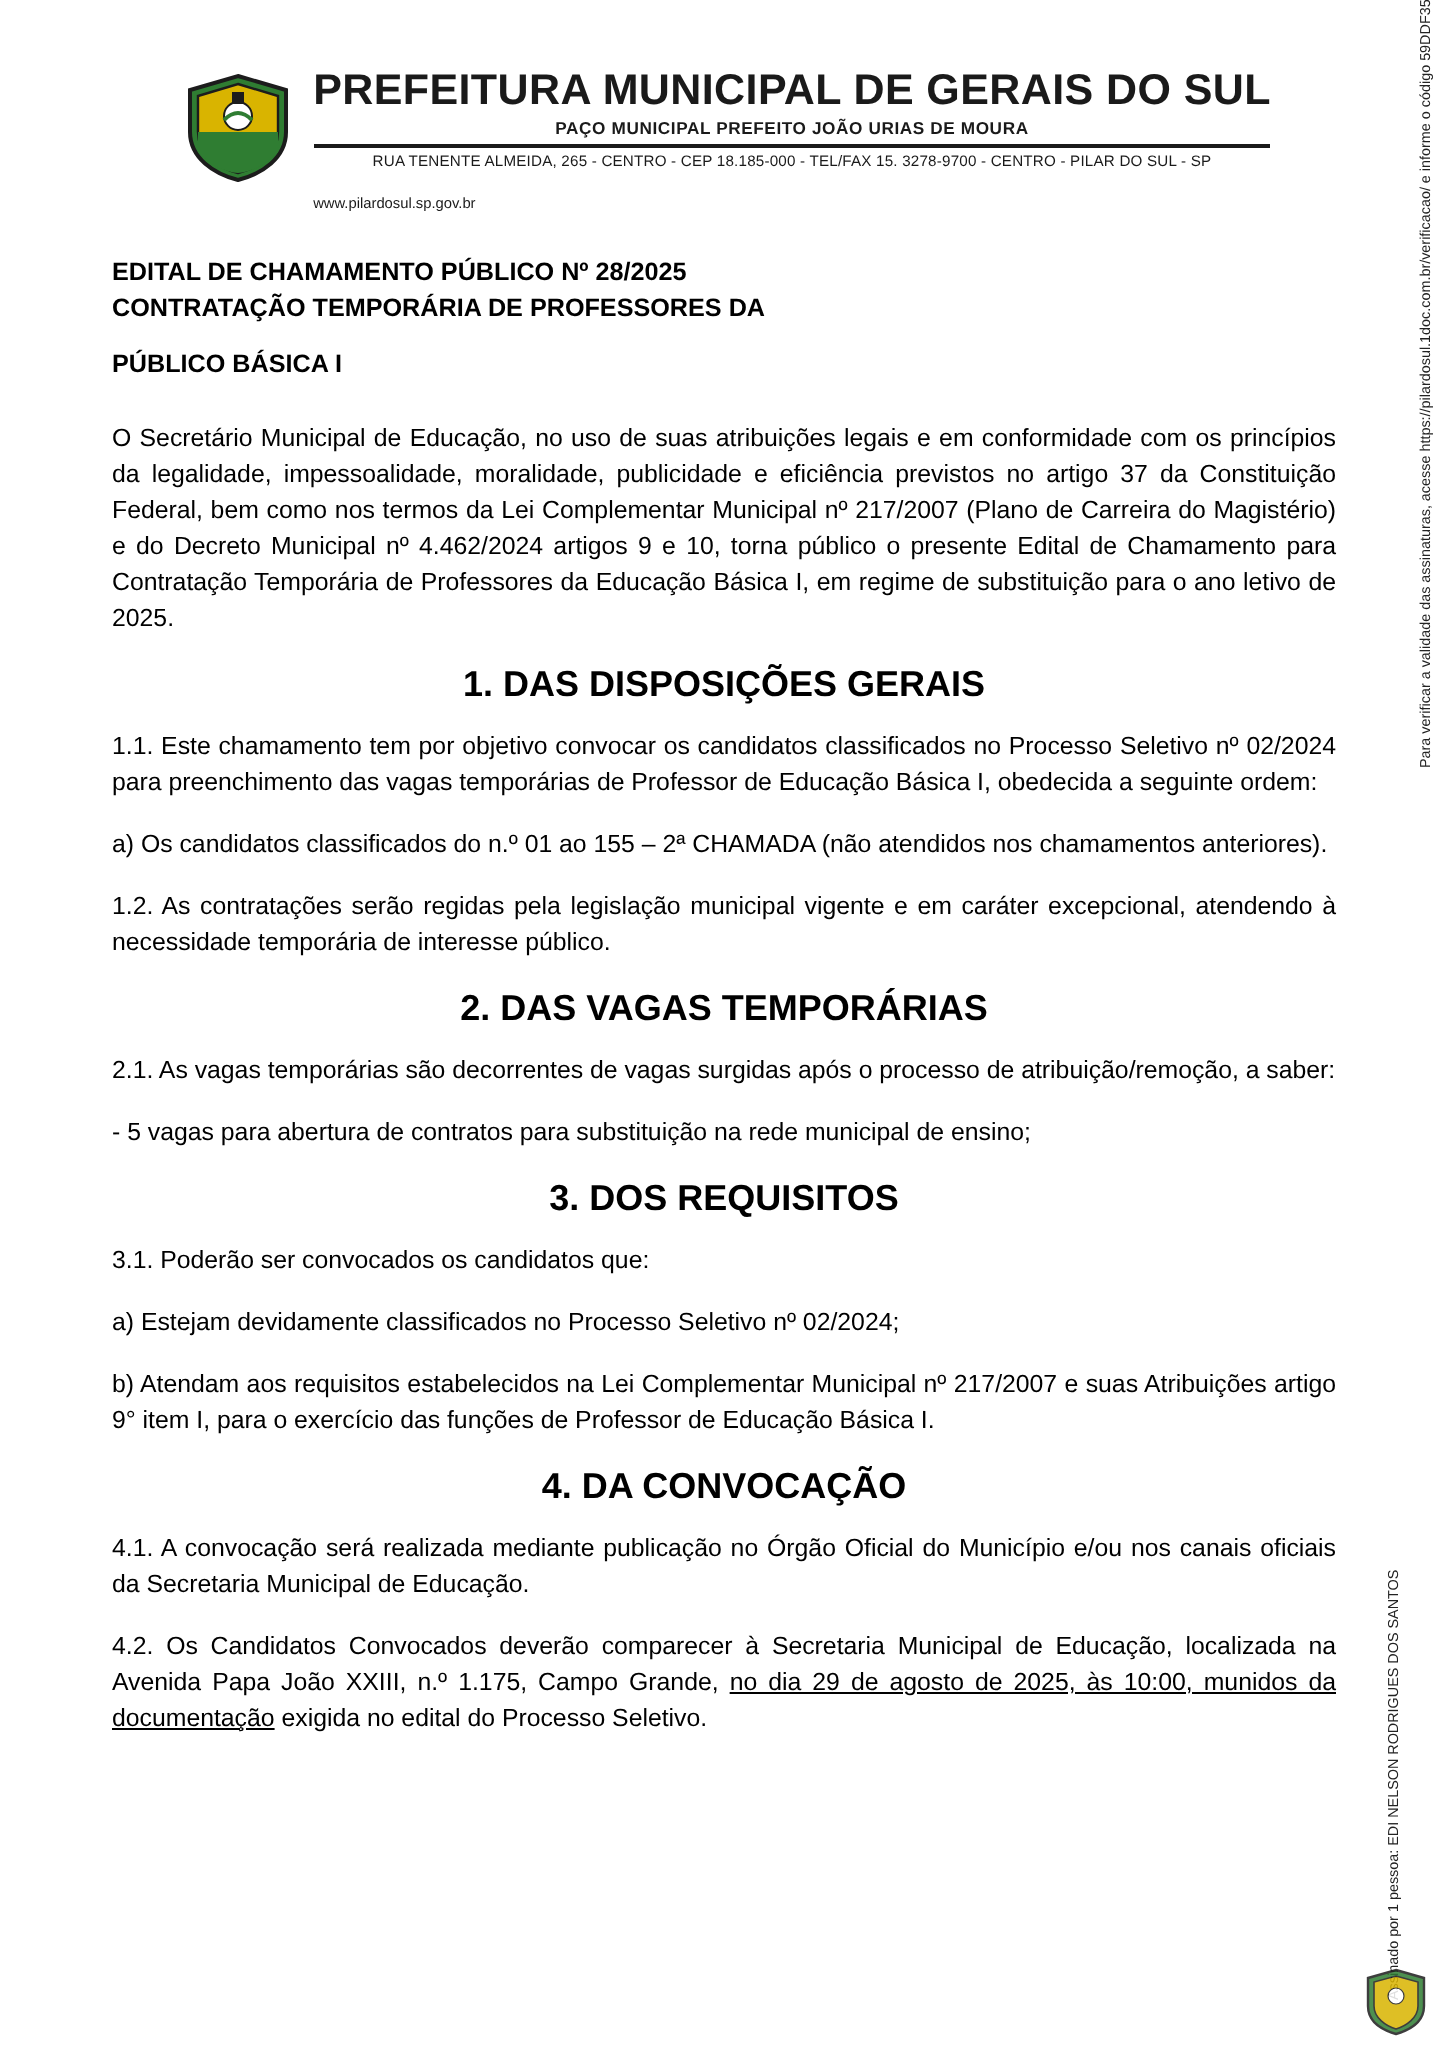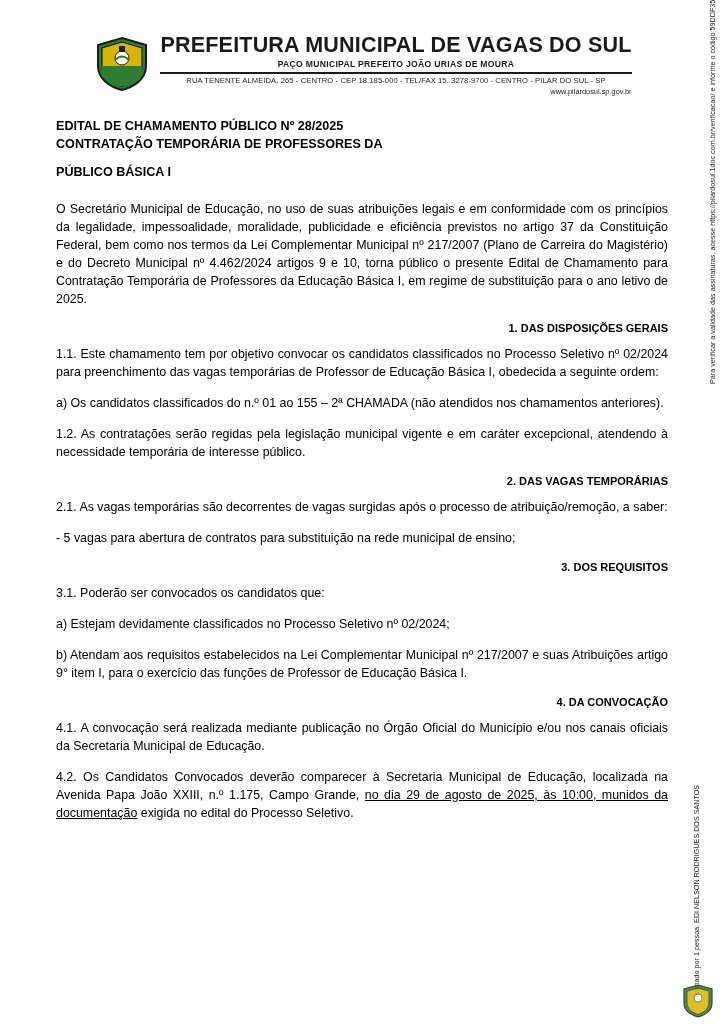--- a/index.html
+++ b/index.html
@@ -68,22 +68,22 @@
     margin: 3px 0 3px 0;
   }
   .lh-addr {
     font-size: 7.6px;
     letter-spacing: 0.1px;
     color: #1a1a1a;
     white-space: nowrap;
   }
   .lh-site {
     font-size: 7.4px;
-    text-align: right;
-    margin-top: 3px;
+    text-align: left;
+    margin-top: 13px;
     color: #1a1a1a;
   }
 
   
   .doc-title {
     text-align: left;
     font-weight: bold;
     font-size: 12.6px;
     margin: 24px 0 0 0;
   }
@@ -96,24 +96,24 @@
   }
   p.para {
     font-size: 12.4px;
     line-height: 1.45;
     text-align: justify;
     margin: 0 0 13px 0;
   }
   .b { font-weight: normal; }
   .u { text-decoration: underline; }
   h2.head {
-    font-size: 11px;
+    font-size: 18px;
     font-weight: bold;
     margin: 0 0 12px 0;
-    text-align: right;
+    text-align: center;
   }
 
   
   .sidestrip {
     position: absolute;
     right: 6px;
     top: 0;
     width: 40px;
     height: 1024px;
   }
@@ -154,21 +154,21 @@
         <path d="M30 2 L54 9 L54 30 C54 43 42 51 30 54 C18 51 6 43 6 30 L6 9 Z" fill="#2f7d32" stroke="#1c1c1c" stroke-width="2"></path>
         <path d="M30 6 L50 12 L50 30 C50 41 40 48 30 50.5 C20 48 10 41 10 30 L10 12 Z" fill="#d9b400" stroke="#1c1c1c" stroke-width="1.2"></path>
         <path d="M10 30 L50 30 L50 40 C44 47 36 50 30 50.5 C24 50 16 47 10 40 Z" fill="#2f7d32"></path>
         <circle cx="30" cy="22" r="7" fill="#ffffff" stroke="#1c1c1c" stroke-width="1"></circle>
         <path d="M23 24 q7 -7 14 0" fill="none" stroke="#2f7d32" stroke-width="2"></path>
         <rect x="27" y="10" width="6" height="6" fill="#1c1c1c"></rect>
       </svg>
     </div>
 
     <div class="lh-text">
-      <div class="lh-title">PREFEITURA MUNICIPAL DE VAGAS DO SUL</div>
+      <div class="lh-title">PREFEITURA MUNICIPAL DE GERAIS DO SUL</div>
       <div class="lh-sub">PAÇO MUNICIPAL PREFEITO JOÃO URIAS DE MOURA</div>
       <div class="lh-rule"></div>
       <div class="lh-addr">RUA TENENTE ALMEIDA, 265 - CENTRO - CEP 18.185-000 - TEL/FAX 15. 3278-9700 - CENTRO - PILAR DO SUL - SP</div>
       <div class="lh-site">www.pilardosul.sp.gov.br</div>
     </div>
   </div>
 
   <div class="doc-title">EDITAL DE CHAMAMENTO PÚBLICO Nº 28/2025</div>
   <div class="doc-title second">CONTRATAÇÃO TEMPORÁRIA DE PROFESSORES DA</div>
   <div class="doc-title third">PÚBLICO BÁSICA I</div>

